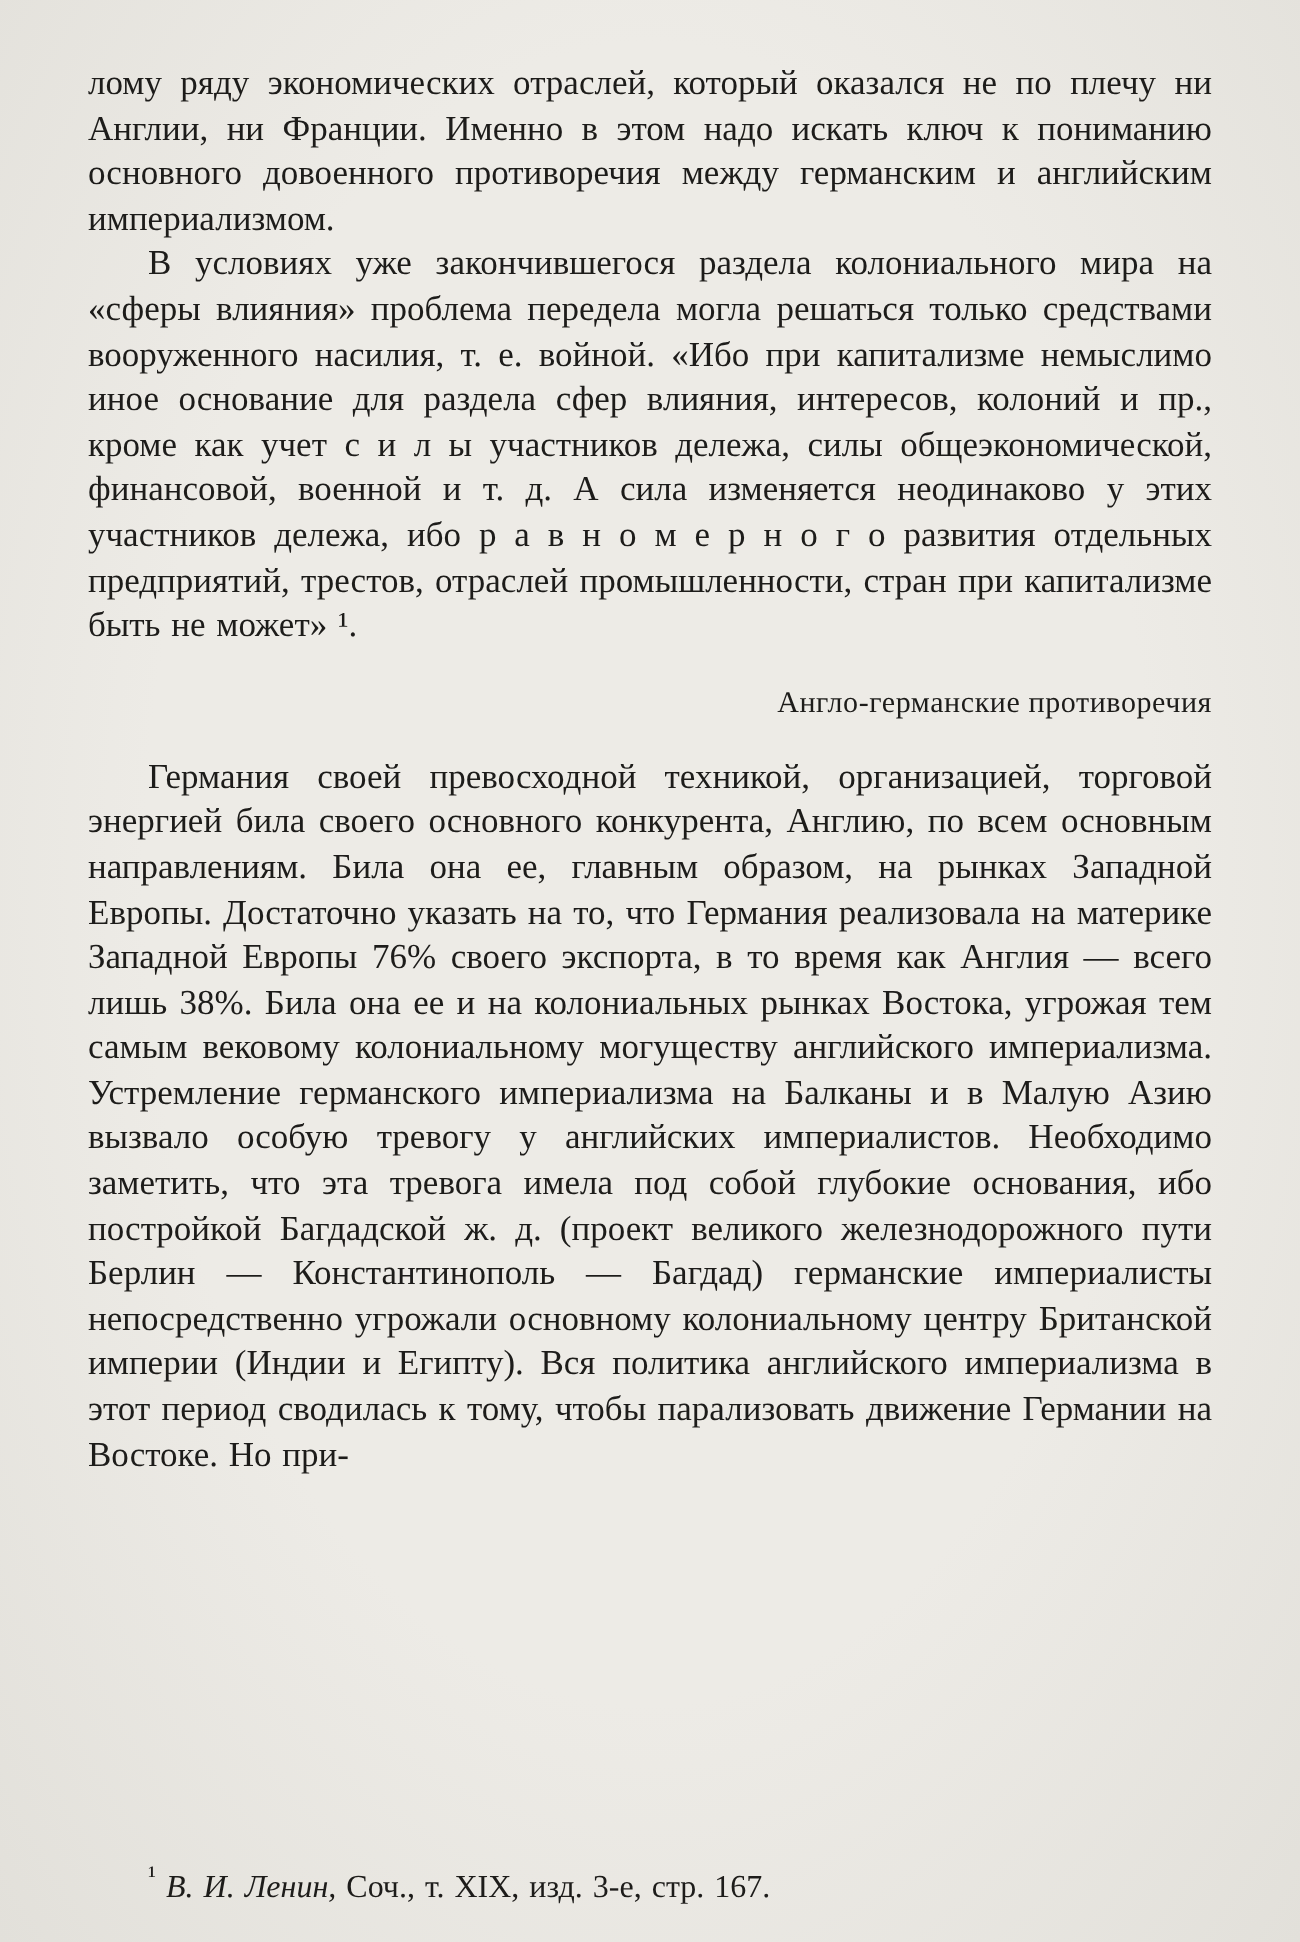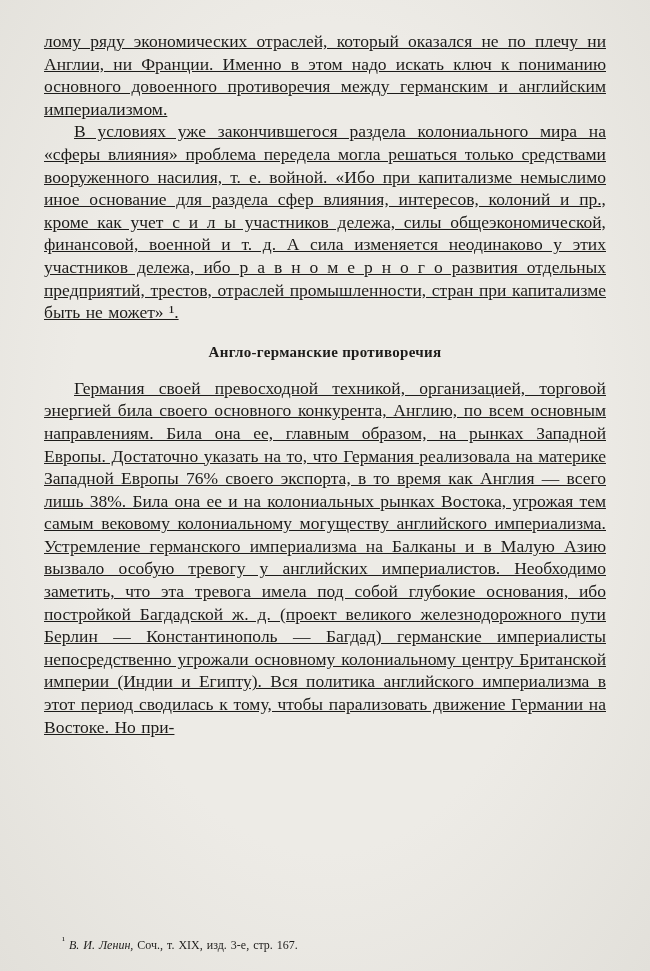--- a/index.html
+++ b/index.html
@@ -37,38 +37,37 @@
     font-weight: bold;
     font-style: normal;
   }
   .body-text p {
     margin: 0;
     text-align: justify;
     font-size: 17.5px;
     line-height: 22.6px;
     text-indent: 30px;
     word-spacing: 1px;
-    text-decoration: underline;
   }
   .body-text p.no-indent {
     text-indent: 0;
   }
   .section-heading {
-    text-align: center;
-    font-weight: bold;
+    text-align: right;
+    font-weight: normal;
     font-size: 15px;
     margin: 20px 0 16px 0;
     letter-spacing: 0.3px;
   }
   .footnote {
     position: absolute;
-    left: 36px;
+    left: 48px;
     right: 44px;
     bottom: 18px;
-    font-size: 12px;
+    font-size: 16px;
     text-indent: 26px;
     word-spacing: 1px;
   }
   .footnote .author {
     font-style: italic;
   }
 </style>
 </head>
 <body>
 

